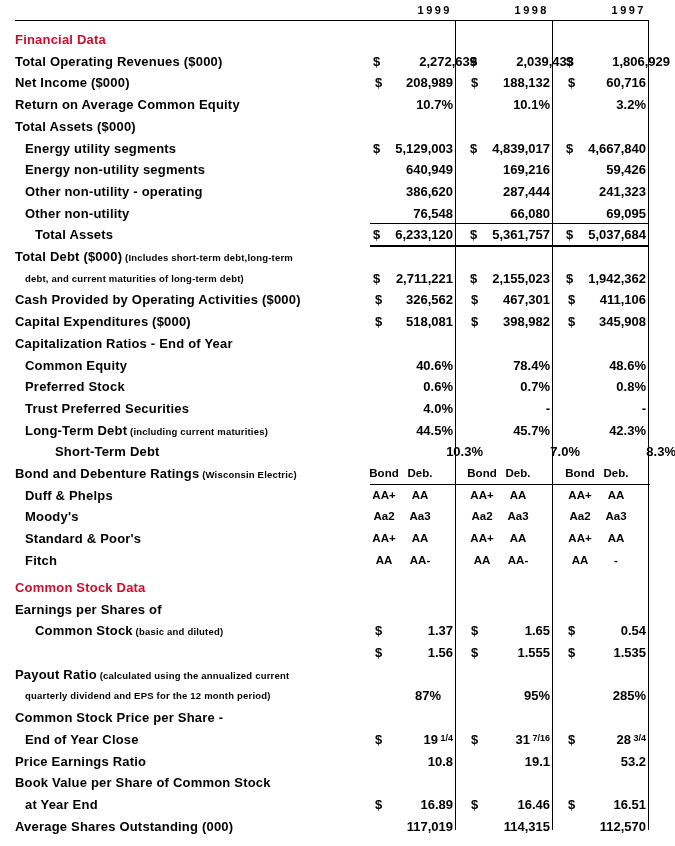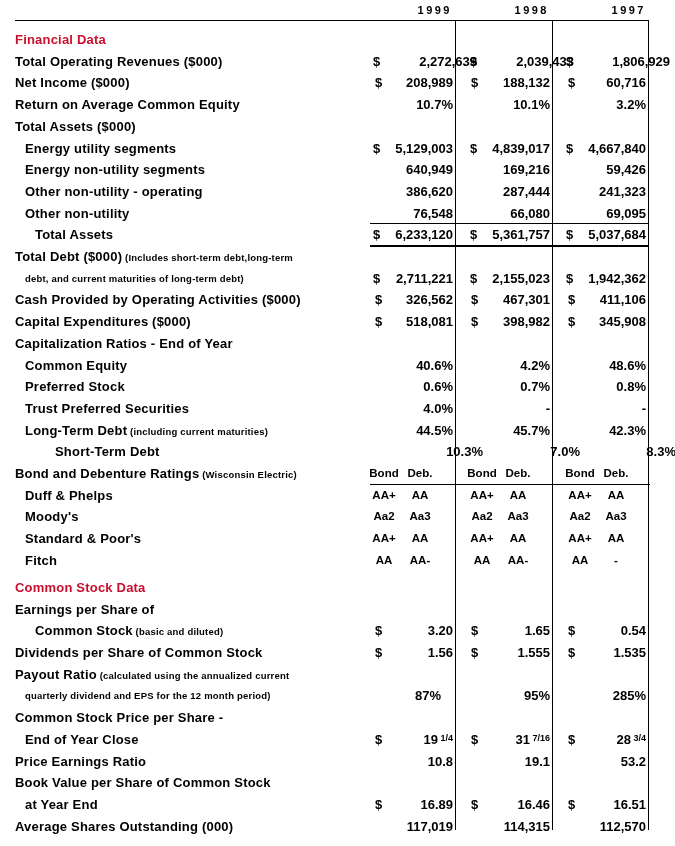--- a/index.html
+++ b/index.html
@@ -131,21 +131,21 @@
         <div class="cell val" style="right: 125px;">398,982</div>
         <div class="cell cur" style="left: 568px;">$</div>
         <div class="cell val" style="right: 29px;">345,908</div>
       </div>
       <div class="row" style="top: 332.8px;">
         <div class="lbl"><span>Capitalization Ratios - End of Year</span></div>
       </div>
       <div class="row" style="top: 354.5px;">
         <div class="lbl i1"><span>Common Equity</span></div>
         <div class="cell val" style="right: 222px;">40.6%</div>
-        <div class="cell val" style="right: 125px;">4.2%</div>
+        <div class="cell val" style="right: 125px;">78.4%</div>
         <div class="cell val" style="right: 29px;">48.6%</div>
       </div>
       <div class="row" style="top: 376.2px;">
         <div class="lbl i1"><span>Preferred Stock</span></div>
         <div class="cell val" style="right: 222px;">0.6%</div>
         <div class="cell val" style="right: 125px;">0.7%</div>
         <div class="cell val" style="right: 29px;">0.8%</div>
       </div>
       <div class="row" style="top: 397.9px;">
         <div class="lbl i1"><span>Trust Preferred Securities</span></div>
@@ -207,33 +207,32 @@
         <div class="rating" style="left: 402px;">AA-</div>
         <div class="rating" style="left: 464px;">AA</div>
         <div class="rating" style="left: 500px;">AA-</div>
         <div class="rating" style="left: 562px;">AA</div>
         <div class="rating" style="left: 598px;">-</div>
       </div>
       <div class="row" style="top: 576.925px;">
         <div class="lbl section"><span>Common Stock Data</span></div>
       </div>
       <div class="row" style="top: 598.625px;">
-        <div class="lbl"><span>Earnings per Share of</span></div>
+        <div class="lbl"><span>Earnings per Shares of</span></div>
       </div>
       <div class="row" style="top: 620.325px;">
         <div class="lbl i2"><span>Common Stock</span><span class="note"> (basic and diluted)</span></div>
         <div class="cell cur" style="left: 375px;">$</div>
-        <div class="cell val" style="right: 222px;">3.20</div>
+        <div class="cell val" style="right: 222px;">1.37</div>
         <div class="cell cur" style="left: 471px;">$</div>
         <div class="cell val" style="right: 125px;">1.65</div>
         <div class="cell cur" style="left: 568px;">$</div>
         <div class="cell val" style="right: 29px;">0.54</div>
       </div>
       <div class="row" style="top: 642.025px;">
-        <div class="lbl"><span>Dividends per Share of Common Stock</span></div>
         <div class="cell cur" style="left: 375px;">$</div>
         <div class="cell val" style="right: 222px;">1.56</div>
         <div class="cell cur" style="left: 471px;">$</div>
         <div class="cell val" style="right: 125px;">1.555</div>
         <div class="cell cur" style="left: 568px;">$</div>
         <div class="cell val" style="right: 29px;">1.535</div>
       </div>
       <div class="row" style="top: 663.725px;">
         <div class="lbl"><span>Payout Ratio</span><span class="note"> (calculated using the annualized current</span></div>
       </div>

